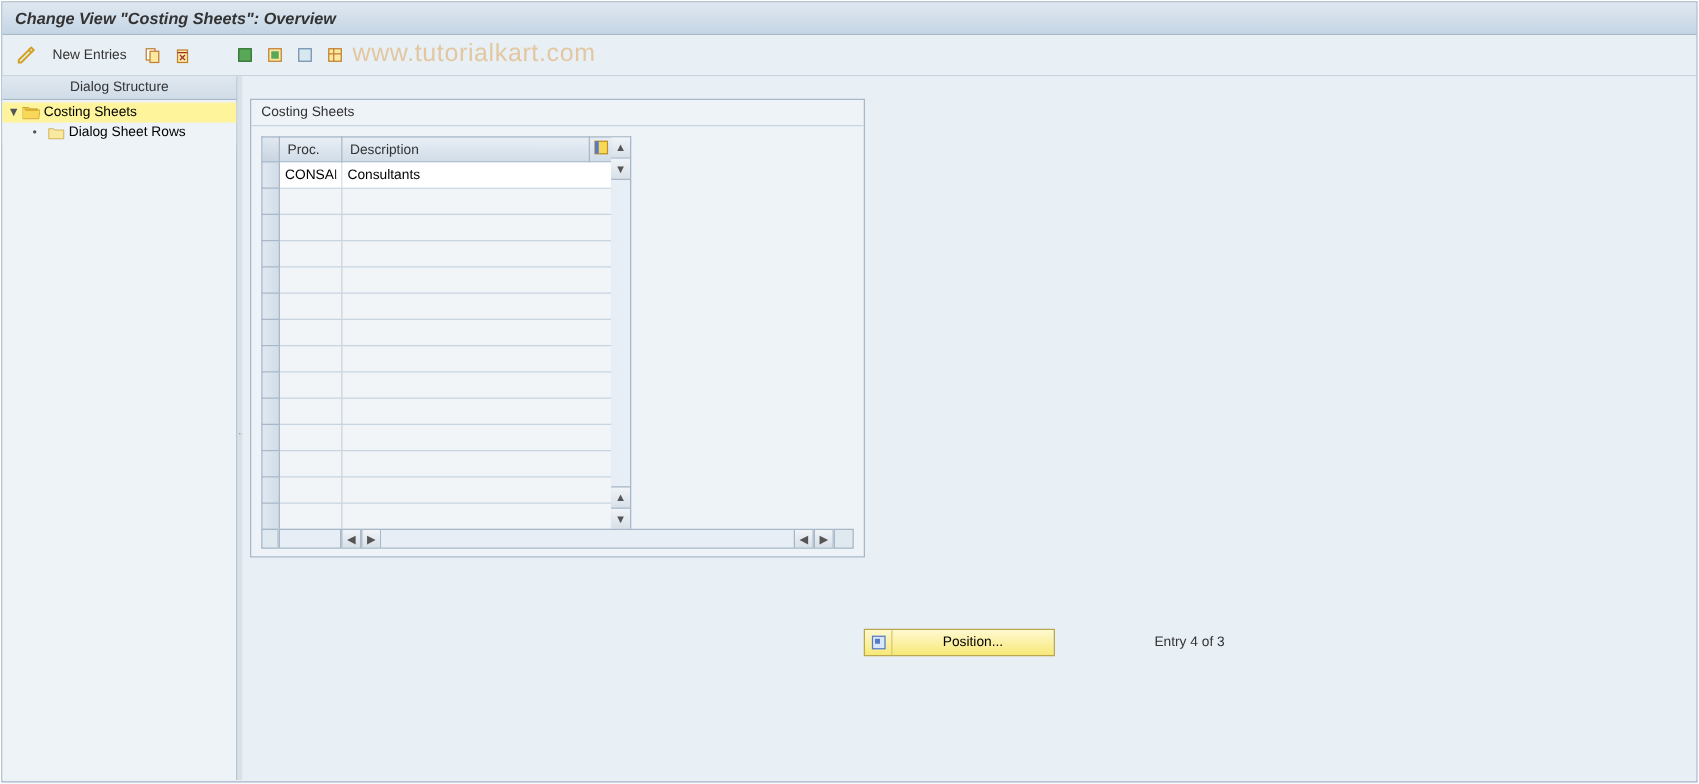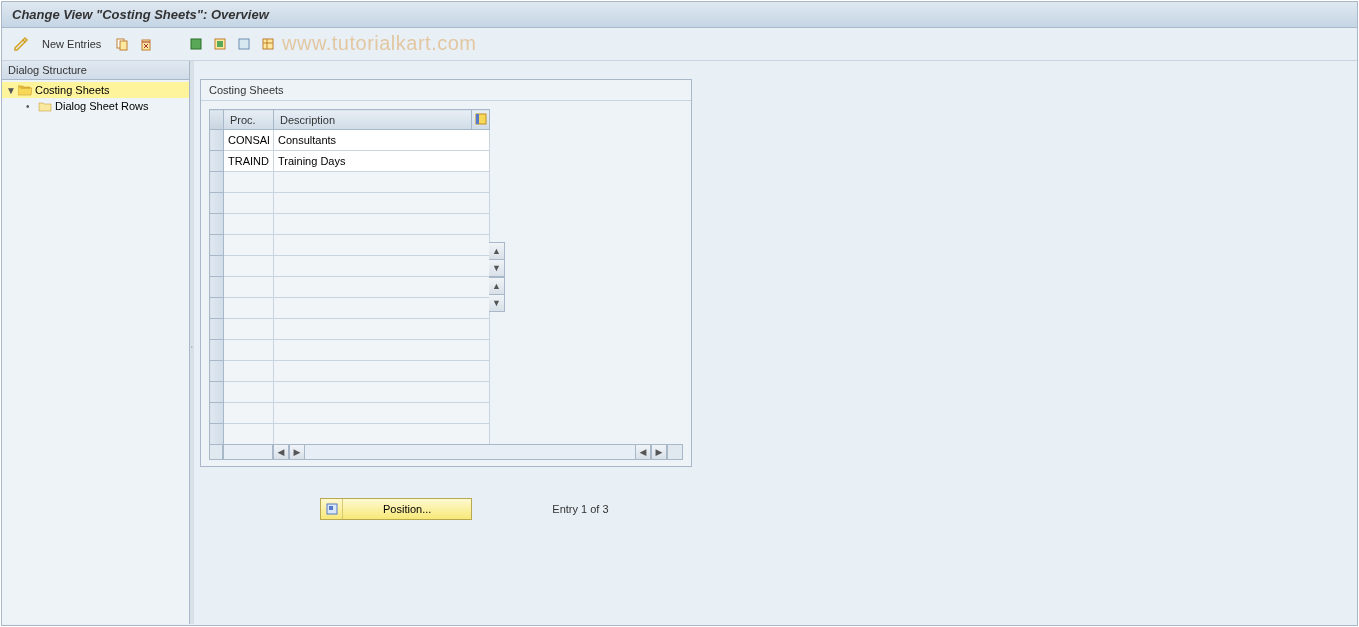--- a/index.html
+++ b/index.html
@@ -49,20 +49,21 @@
       background: #eef3f8; 
       display: flex;
       flex-direction: column;
     }
     .sidebar-header { 
       background: linear-gradient(to bottom, #e0e8f0, #d0dce8); 
       padding: 3px 6px; 
       border-bottom: 1px solid #a8b8c8; 
       font-size: 11px;
       color: #333;
+      text-align: center;
     }
     .tree { padding: 2px 0; font-size: 11px; background: #eef3f8; }
     .tree-item { 
       display: flex; 
       align-items: center; 
       padding: 2px 4px; 
       cursor: pointer; 
       white-space: nowrap;
     }
     .tree-item.selected { background: #fef49c; }
@@ -93,21 +94,21 @@
       background: #eef3f8;
     }
     .grid-title { 
       padding: 4px 8px; 
       font-size: 11px; 
       color: #333;
       border-bottom: 1px solid #c8d4e0;
     }
     .grid-inner { padding: 8px 8px 6px 8px; }
     
-    .grid-table-wrapper { display: flex; align-items: center; }
+    .grid-table-wrapper { display: flex; }
     .grid-table { border-collapse: collapse; }
     .grid-table th { 
       background: linear-gradient(to bottom, #e8eef5, #d0dce8); 
       border: 1px solid #a8b8c8; 
       padding: 3px 6px; 
       text-align: left; 
       font-weight: normal; 
       font-size: 11px;
       color: #333;
       height: 20px;
@@ -175,24 +176,25 @@
       align-items: center; 
       justify-content: center; 
       cursor: pointer;
       font-size: 9px;
       color: #555;
     }
     .hscroll-track { flex: 1; background: #e8eef5; border-top: 1px solid #a8b8c8; border-bottom: 1px solid #a8b8c8; }
     .hscroll-spacer { width: 16px; background: #e0e8f0; border: 1px solid #a8b8c8; }
     
     .bottom-bar { 
-      margin-top: 31px; 
+      margin-top: 57px; 
       display: flex; 
       align-items: center; 
       padding-left: 120px;
+      justify-content: center;
     }
     .position-btn { 
       display: flex; 
       align-items: center;
       background: linear-gradient(to bottom, #fef9d0, #f8e878); 
       border: 1px solid #b8a850; 
       height: 22px; 
       cursor: pointer;
       font-size: 11px;
       padding: 0;
@@ -317,25 +319,20 @@
                 </tr>
               </thead>
               <tbody id="grid-body">
                   <tr>
                     <td class="row-selector"></td>
                     <td><input value="CONSAL" style=""></td>
                     <td colspan="2"><input value="Consultants" style=""></td>
                   </tr>
                   <tr>
                     <td class="row-selector"></td>
-                    <td><input value="TRAIND" style=""></td>
-                    <td colspan="2"><input value="Training Days" style=""></td>
-                  </tr>
-                  <tr>
-                    <td class="row-selector"></td>
                     <td class="empty"></td>
                     <td class="empty" colspan="2"></td>
                   </tr>
                   <tr>
                     <td class="row-selector"></td>
                     <td class="empty"></td>
                     <td class="empty" colspan="2"></td>
                   </tr>
                   <tr>
                     <td class="row-selector"></td>
@@ -418,18 +415,18 @@
       <div class="bottom-bar">
         <button class="position-btn">
           <span class="position-btn-icon">
             <svg width="14" height="14" viewBox="0 0 14 14">
                 <rect x="2" y="2" width="10" height="10" fill="#d8e8f8" stroke="#5878c8"></rect>
                 <rect x="4" y="4" width="4" height="4" fill="#5878c8"></rect>
               </svg>
           </span>
           <span class="position-btn-text">Position...</span>
         </button>
-        <span class="entry-text">Entry 1 of 3</span>
+        <span class="entry-text">Entry 4 of 3</span>
       </div>
     </div>
 
   </div>
 </div>
 
 </body></html>

